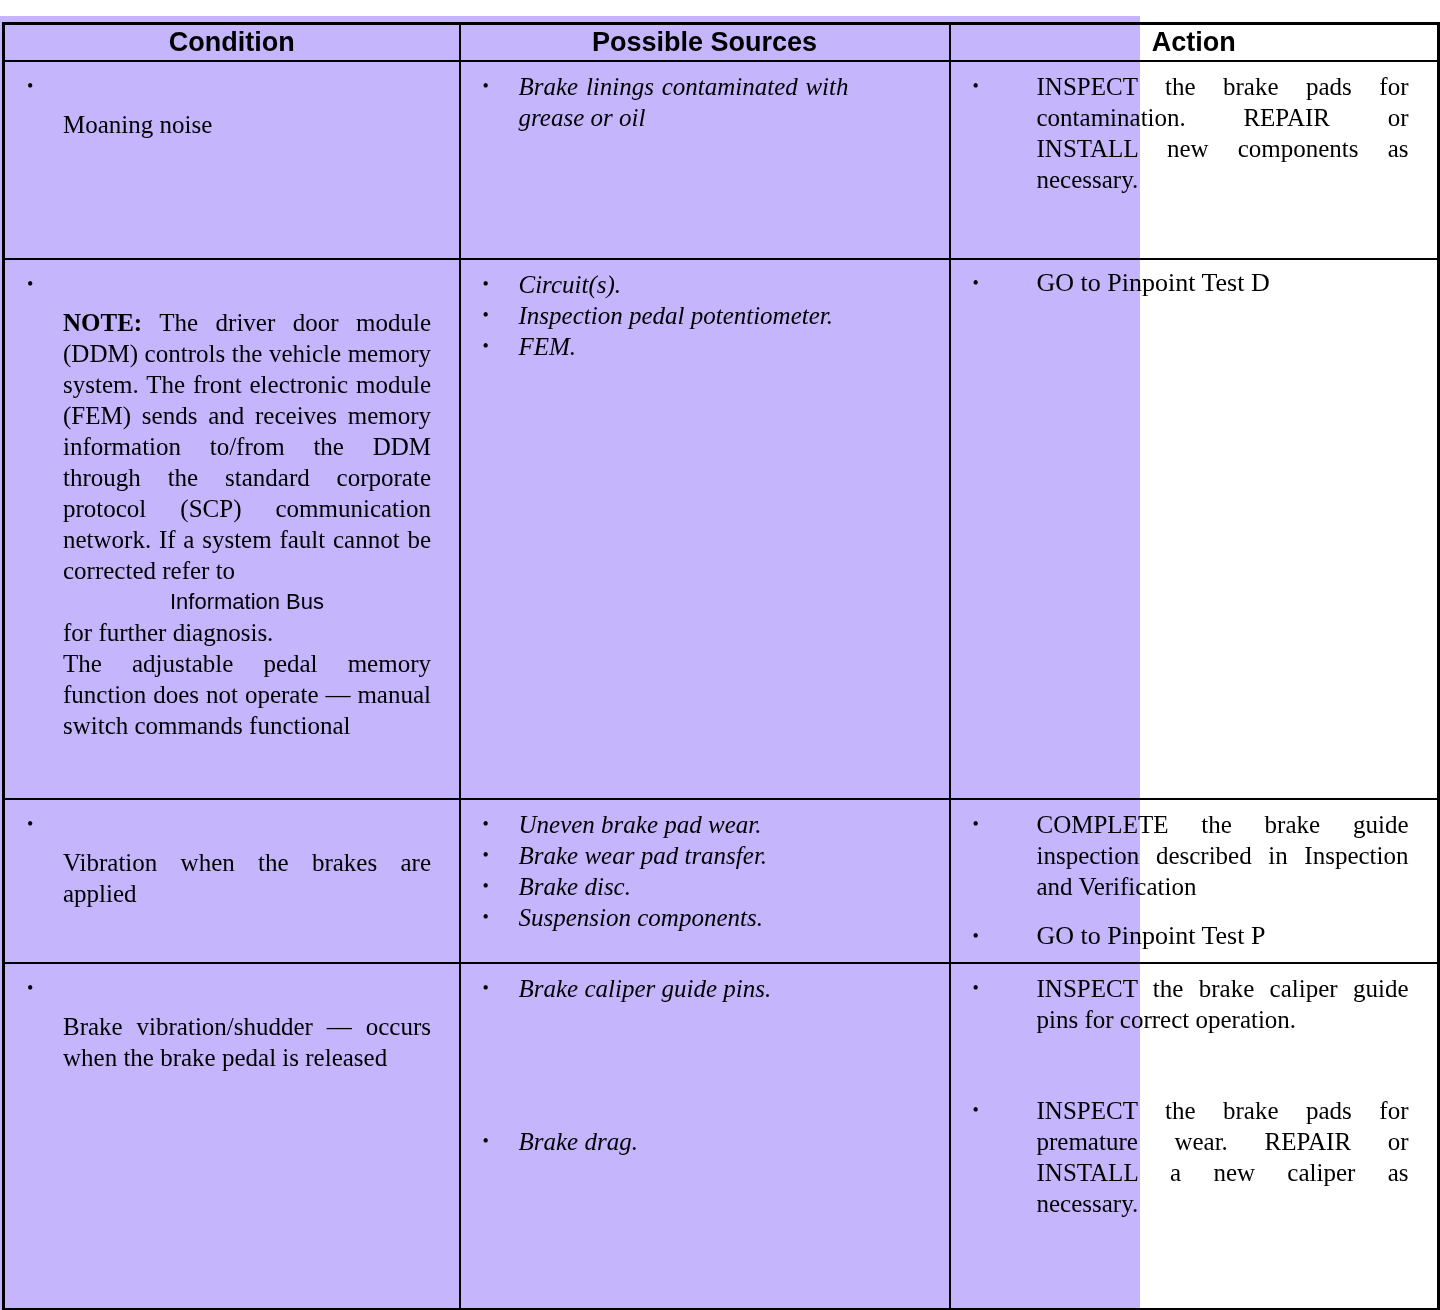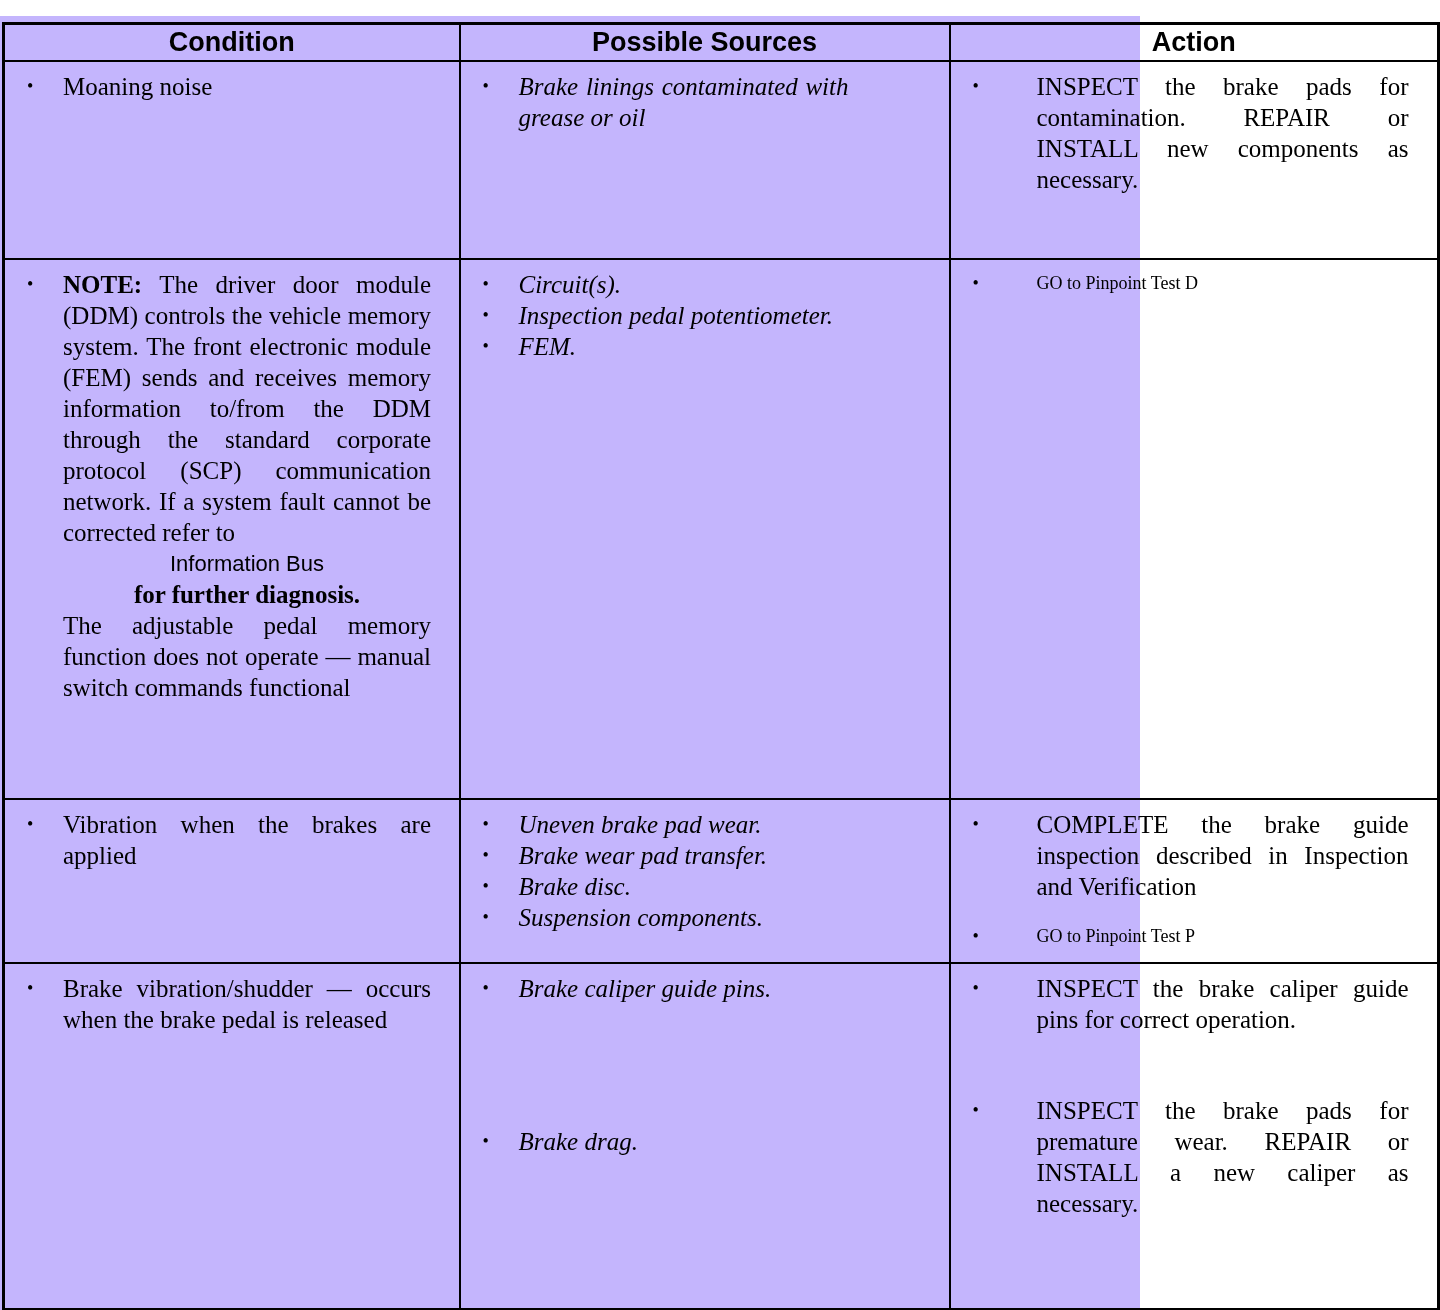--- a/index.html
+++ b/index.html
@@ -60,39 +60,39 @@
     padding-left: 12px;
     font-size: 18px;
     line-height: 31px;
   }
   .bullet-text {
     flex: 1 1 auto;
     font-size: 25px;
     line-height: 31px;
     text-align: justify;
   }
-  .col1 .bullet-text { max-width: 368px; }
+  .col1 .bullet-text { max-width: 368px; margin-top: 38px; }
   .col2 .bullet-text { max-width: 330px; font-style: italic; }
   .col3 .bullet-text { max-width: 372px; margin-left: 28px; }
 
   .ref .bullet-text {
-    font-size: 18px;
+    font-size: 26px;
     line-height: 28px;
     text-align: left;
   }
   .ref .bullet { line-height: 28px; }
 
   .note-label { font-weight: bold; }
   .bus-link {
     font-family: "Liberation Sans", sans-serif;
     font-size: 22px;
     line-height: 31px;
     text-align: center;
   }
-  .plain-line { text-align: center; font-weight: bold; }
+  .plain-line { text-align: left; }
 
   .gap-sm { margin-top: 20px; }
   .gap-src2 { margin-top: 122px; }
   .gap-act2 { margin-top: 60px; }
 </style>
 </head>
 <body>
 
 <div class="page">
   <table class="diag">

